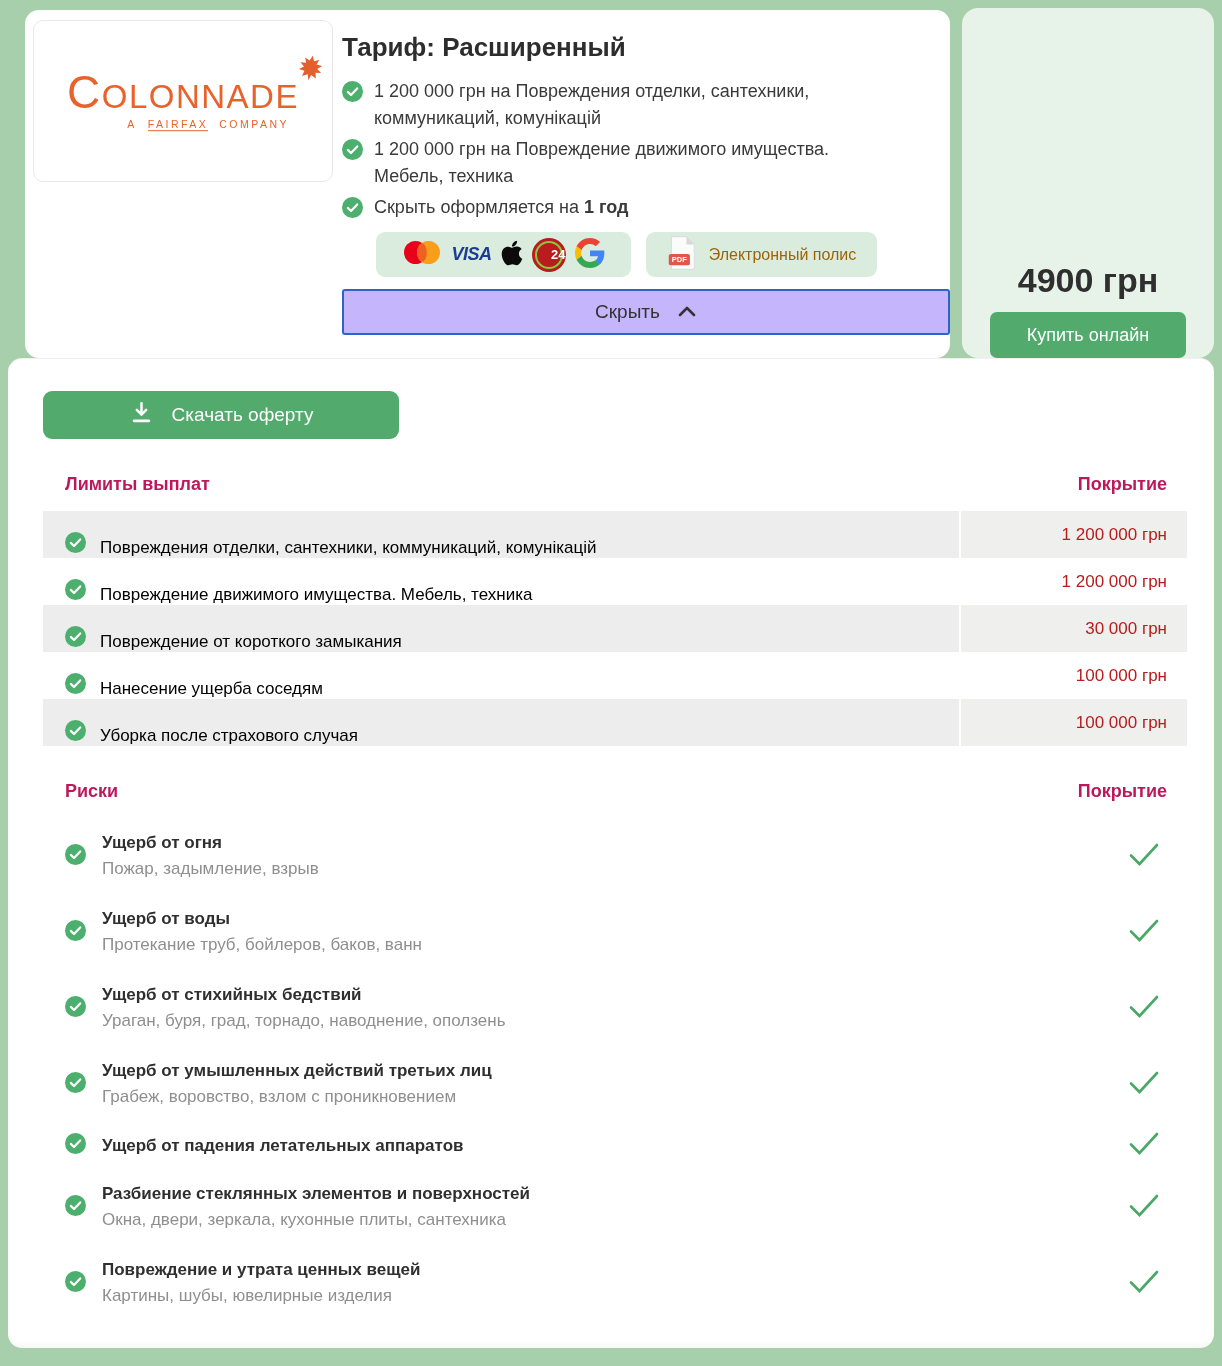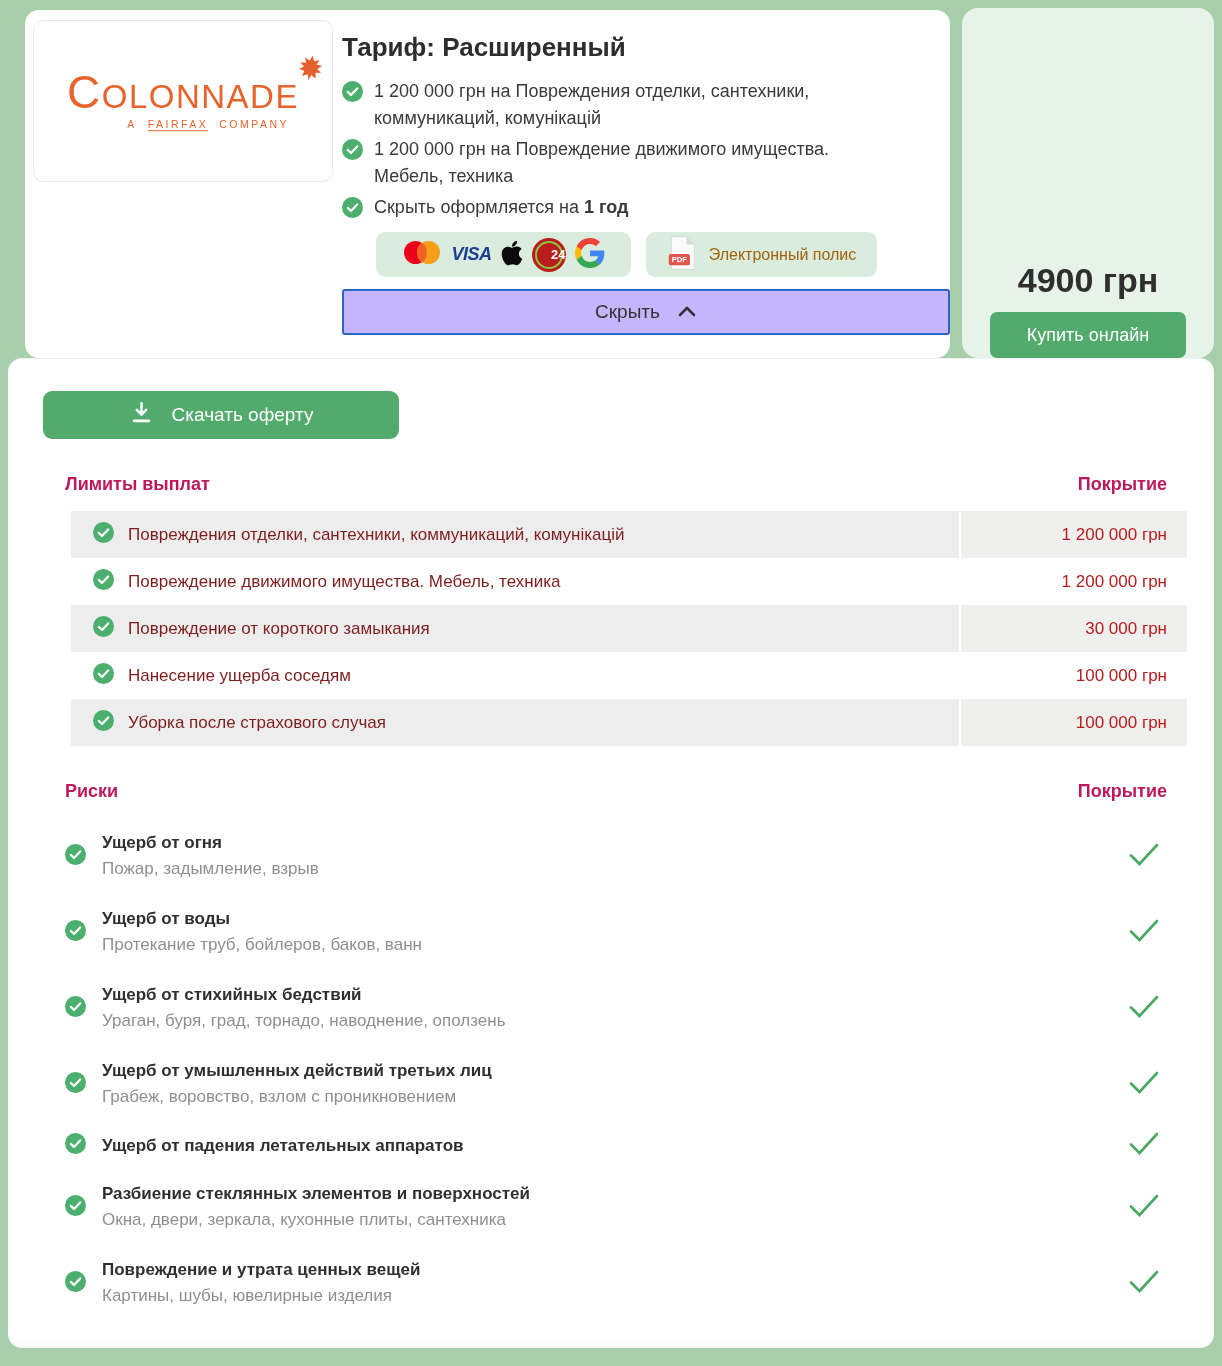--- a/index.html
+++ b/index.html
@@ -63,22 +63,22 @@
     border:none; border-radius:9px; color:#fff; font-size:19px; cursor:pointer; font-family:inherit;
     display:flex; align-items:center; justify-content:center; gap:18px; }
 
   .section { margin:0 27px; }
   .section-header { display:flex; justify-content:space-between; align-items:flex-end;
     padding:0 20px 0 22px; font-size:18px; font-weight:700; color:#be185d; }
   .mt35 { margin-top:35px; }
   .mb16 { margin-bottom:16px; }
 
   .t-row { display:flex; height:47px; }
-  .t-left { flex:1; display:flex; align-items:center; gap:14px; padding-left:22px;
-    font-size:17px; color:#7f1d1d;margin-left:28px; }
+  .t-left { flex:1; display:flex; align-items:flex-end; gap:14px; padding-left:22px;
+    font-size:17px; color:#000000; }
   .t-right { width:226px; margin-left:2px; display:flex; align-items:center;
     justify-content:flex-end; padding-right:20px; font-size:17px; color:#b91c1c; }
   .striped .t-left { background:#ededed; }
   .striped .t-right { background:#efefee; }
 
   .risk-row { display:flex; height:76px; }
   .risk-row.compact { height:47px; }
   .r-left { flex:1; display:flex; align-items:center; gap:16px; padding-left:22px; }
   .r-title { font-size:17px; font-weight:600; color:#2f2f2f; }
   .r-subtitle { font-size:17px; color:#8f8f8f; margin-top:6px; }

